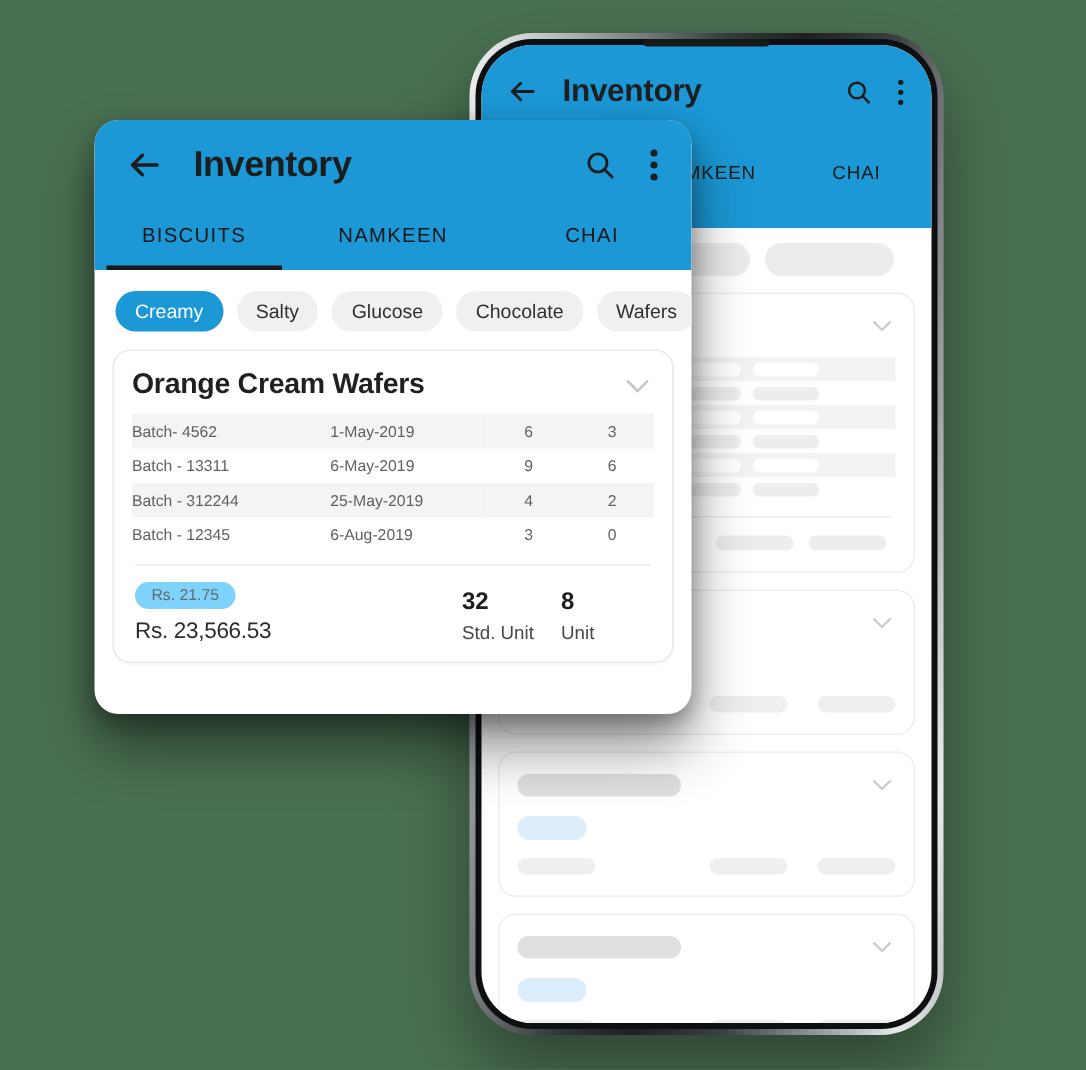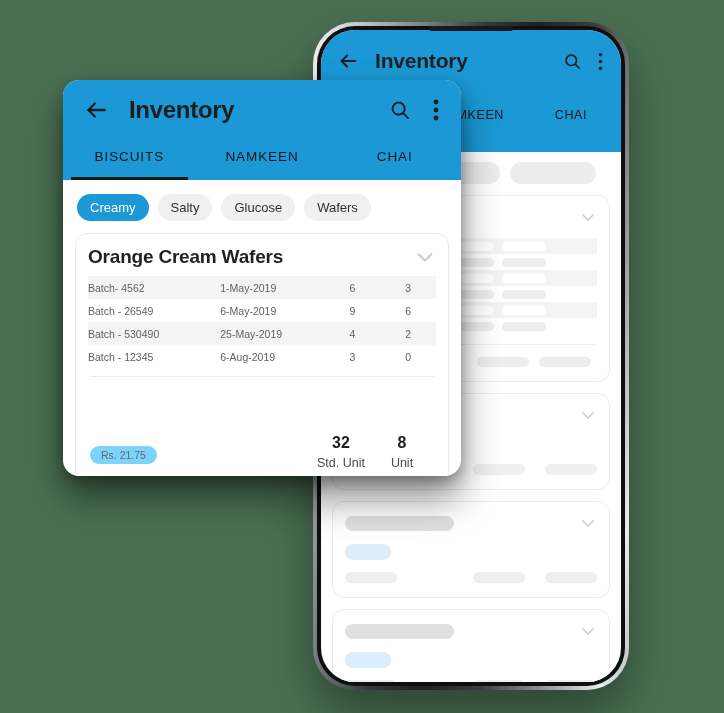--- a/index.html
+++ b/index.html
@@ -144,21 +144,21 @@
   td.c-n2{ width:16%; text-align:center; padding-right:14px;}
 
   .fr-hr{ height:1px; background:#ececec; margin:8px 2px 10px 2px; }
   .fr-foot{ display:flex; align-items:flex-end; padding:0 6px 2px 2px; }
   .fr-foot-left{ flex:1; }
   .fr-badge{
     display:inline-block; font-size:10.5px; color:#66696c;
     background:#7dd3fc; border-radius:10px; padding:3px 11px; margin-bottom:6px;
   }
   .fr-total{ font-size:15px; color:#2a2c2e; letter-spacing:-.2px; }
-  .fr-stat{ text-align:center; min-width:66px;margin-top:47px; }
+  .fr-stat{ text-align:left; min-width:66px; }
   .fr-stat .v{ font-size:16px; font-weight:bold; color:#1c1e20; margin-bottom:4px; }
   .fr-stat .l{ font-size:12.5px; color:#46494c; }
 
   .ic{ display:block; }
 </style>
 </head>
 <body>
 
 <div class="phone-wrap">
   <div class="phone-frame"></div>
@@ -336,65 +336,67 @@
       <div class="fr-tab active">BISCUITS</div>
       <div class="fr-tab">NAMKEEN</div>
       <div class="fr-tab">CHAI</div>
     </div>
   </div>
 
   <div class="fr-chiprow">
     <div class="fr-chip active">Creamy</div>
     <div class="fr-chip">Salty</div>
     <div class="fr-chip">Glucose</div>
+    <div class="fr-chip">Chocolate</div>
     <div class="fr-chip">Wafers</div>
   </div>
 
   <div class="fr-card">
     <div class="fr-card-head">
       <div class="fr-card-title">Orange Cream Wafers</div>
       <svg width="22" height="22" viewBox="0 0 24 24" fill="none" stroke="#c5c7c9" stroke-width="2" stroke-linecap="round" stroke-linejoin="round">
           <polyline points="5,9 12,16 19,9"></polyline>
         </svg>
     </div>
 
     <table class="fr-table">
       <tbody>
         <tr>
           <td class="c-batch">Batch- 4562</td>
           <td class="c-date">1-May-2019</td>
           <td class="c-n1">6</td>
           <td class="c-n2">3</td>
         </tr>
         <tr>
-          <td class="c-batch">Batch - 26549</td>
+          <td class="c-batch">Batch - 13311</td>
           <td class="c-date">6-May-2019</td>
           <td class="c-n1">9</td>
           <td class="c-n2">6</td>
         </tr>
         <tr>
-          <td class="c-batch">Batch - 530490</td>
+          <td class="c-batch">Batch - 312244</td>
           <td class="c-date">25-May-2019</td>
           <td class="c-n1">4</td>
           <td class="c-n2">2</td>
         </tr>
         <tr>
           <td class="c-batch">Batch - 12345</td>
           <td class="c-date">6-Aug-2019</td>
           <td class="c-n1">3</td>
           <td class="c-n2">0</td>
         </tr>
       </tbody>
     </table>
 
     <div class="fr-hr"></div>
 
     <div class="fr-foot">
       <div class="fr-foot-left">
         <span class="fr-badge">Rs. 21.75</span>
+        <div class="fr-total">Rs. 23,566.53</div>
       </div>
       <div class="fr-stat">
         <div class="v">32</div>
         <div class="l">Std. Unit</div>
       </div>
       <div class="fr-stat" style="min-width:56px">
         <div class="v">8</div>
         <div class="l">Unit</div>
       </div>
     </div>

